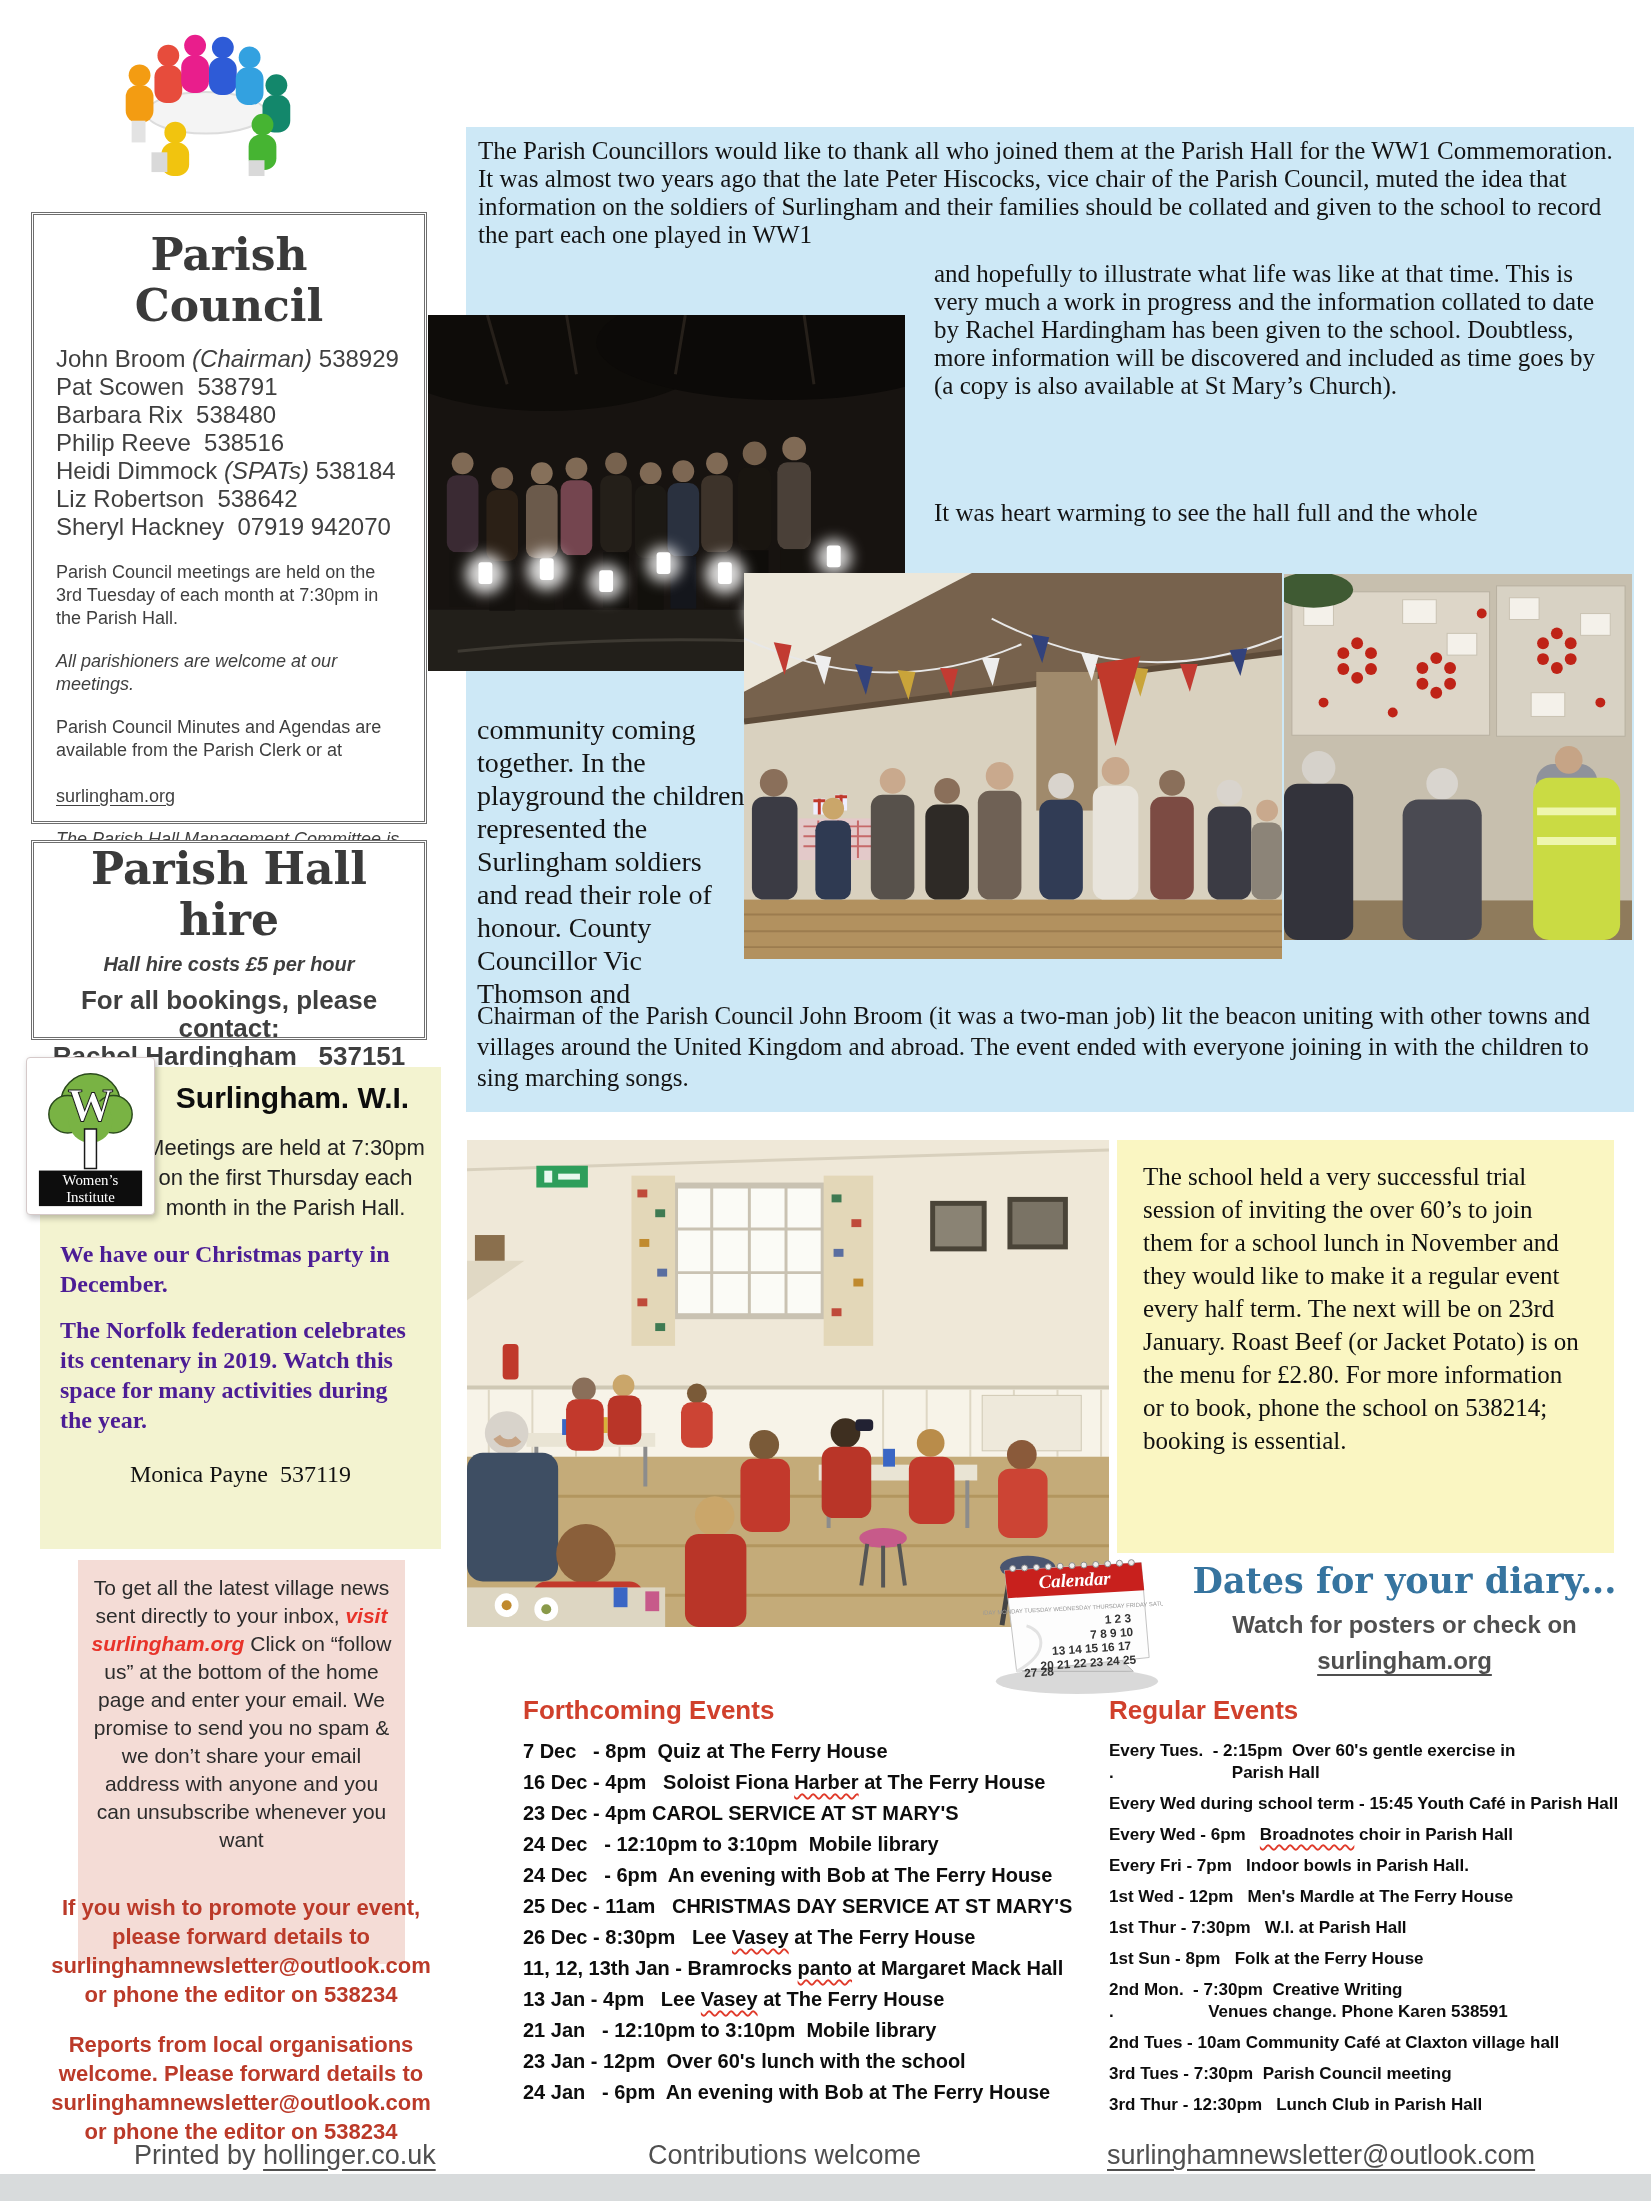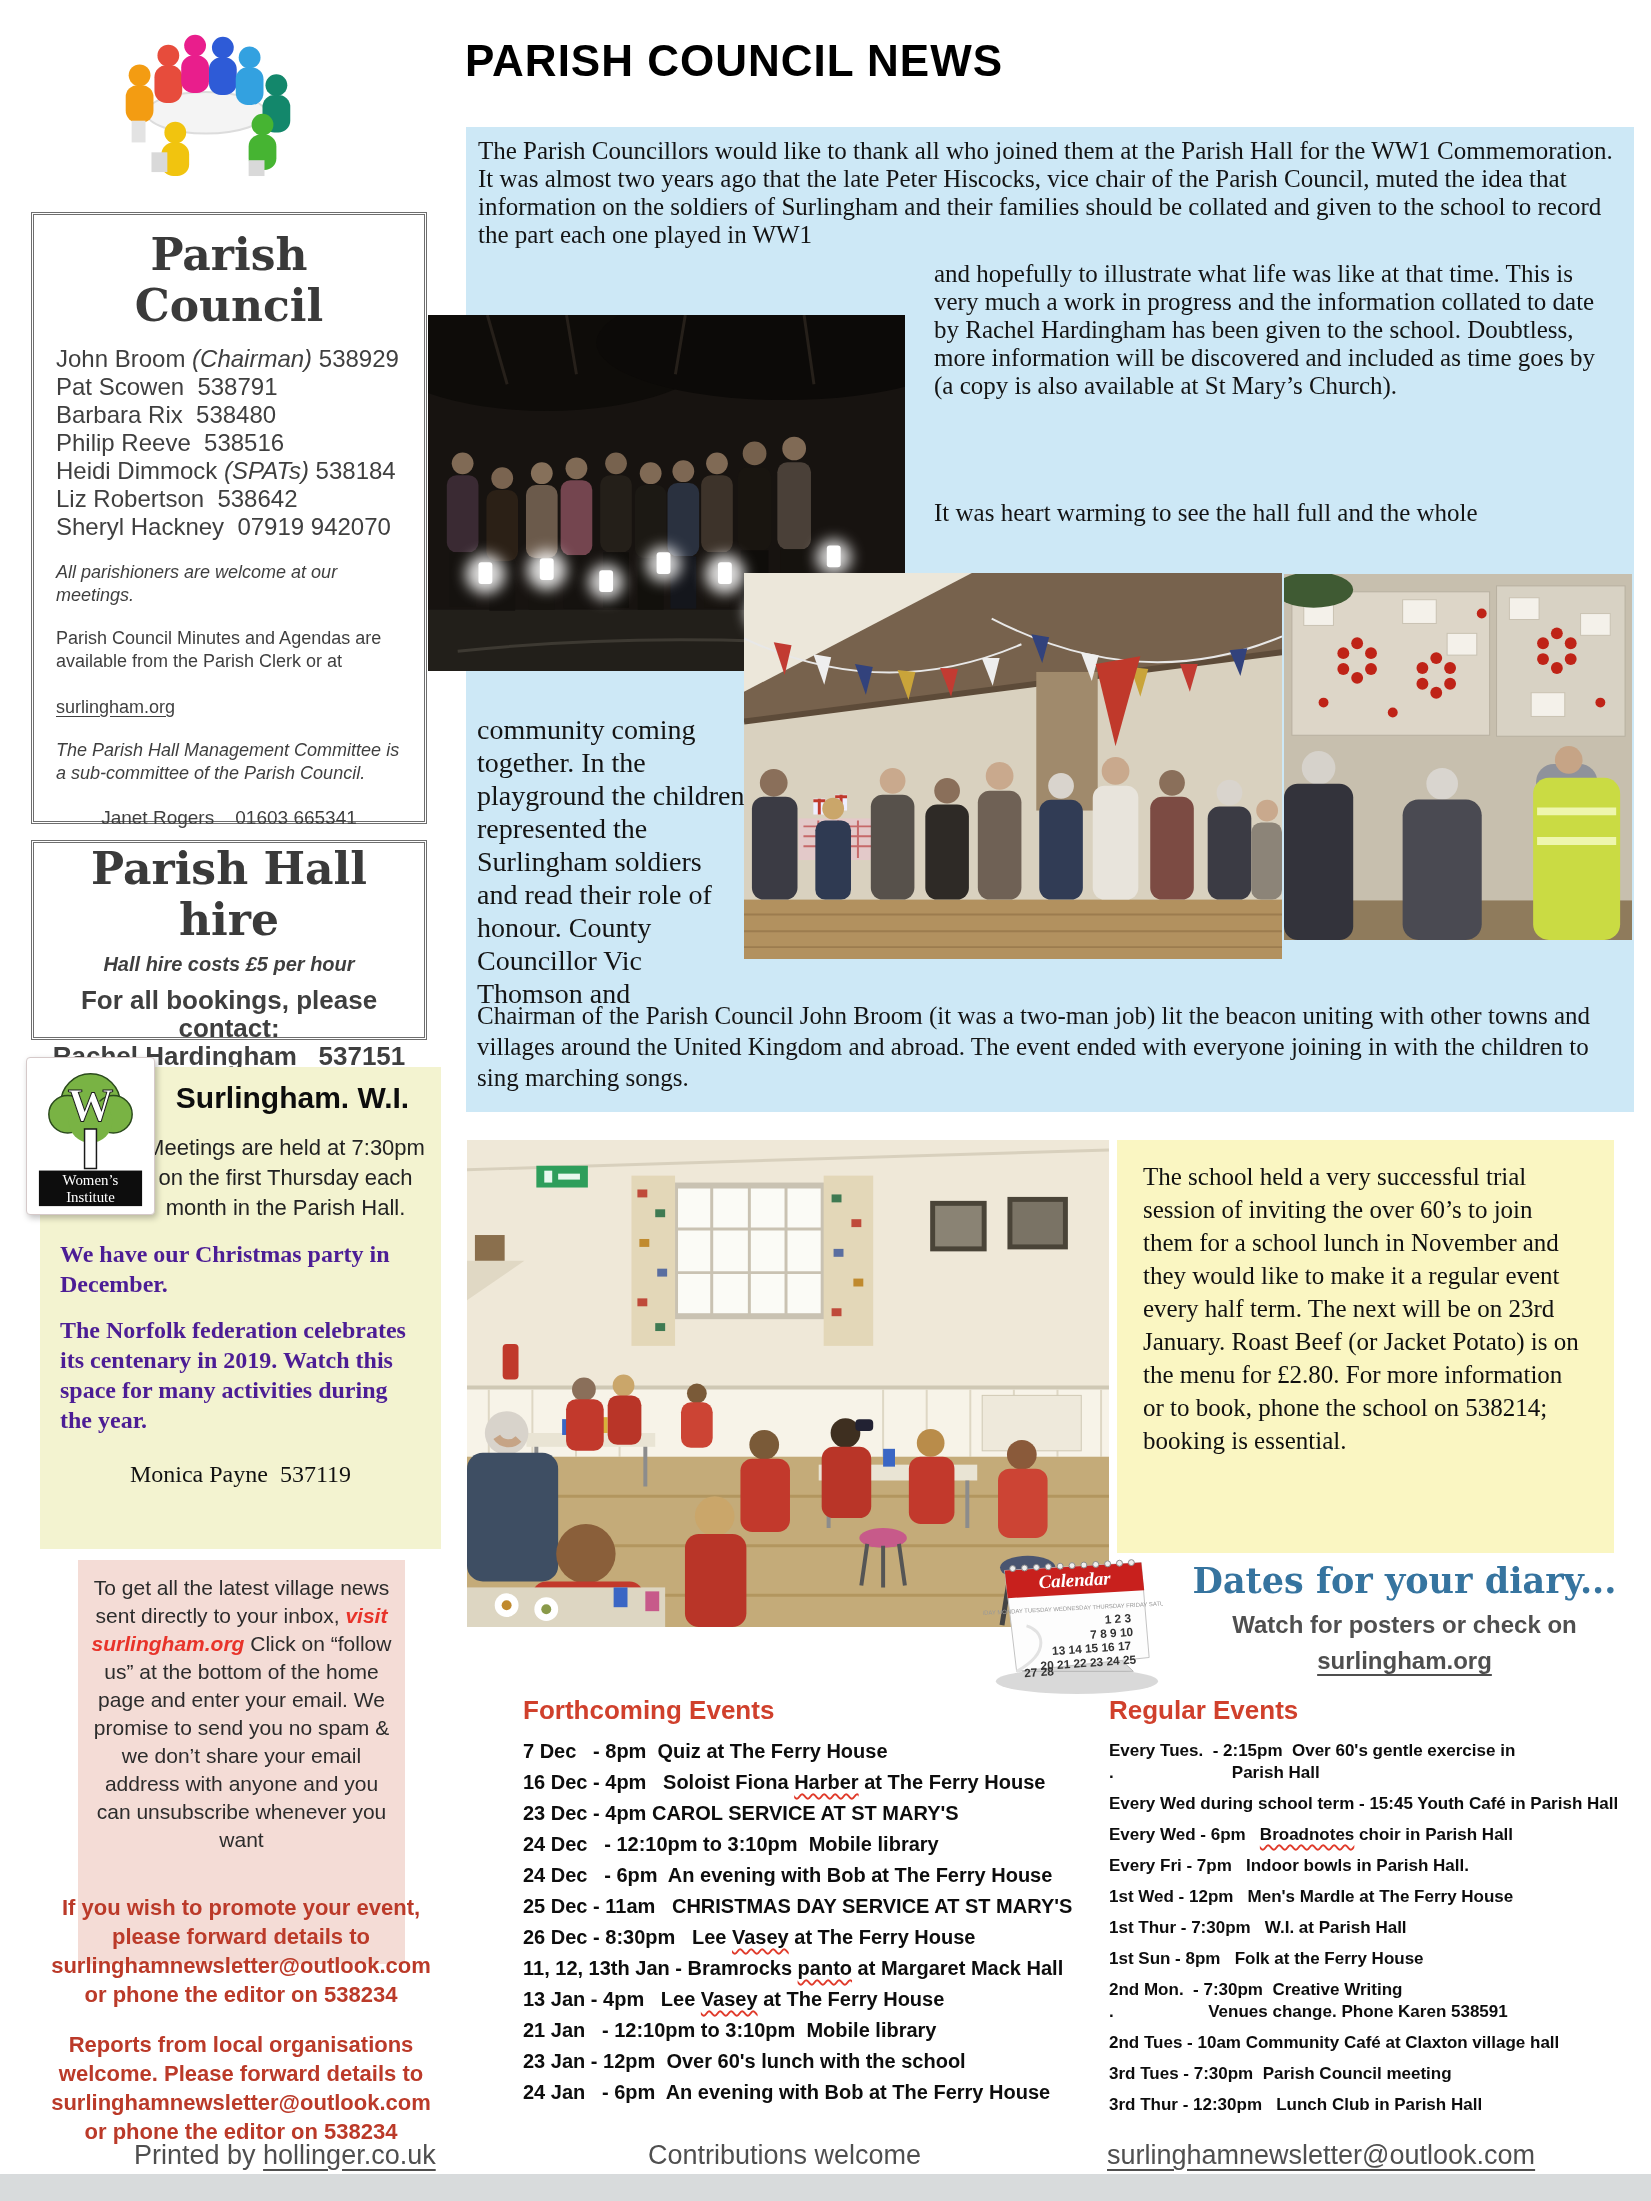--- a/index.html
+++ b/index.html
@@ -81,21 +81,20 @@
   .footer-item{top:2140px;font-size:27px;color:#4f4f4f;}
   .fp{left:134px;} .fc2{left:648px;} .fe{left:1107px;}
   .f-ul{text-decoration:underline;text-underline-offset:5px;cursor:pointer;}
   .bottom-strip{left:0;top:2174px;width:1651px;height:28px;background:#d8dbdc;}
 </style>
 </head>
 <body>
 
 <div class="page">
 
-  <div class="abs main-title">PARISH COUNCIL NEWS</div>
 
   <div class="abs photo" style="left:92px;top:14px;width:228px;height:164px;">
     <svg viewBox="0 0 230 166" preserveAspectRatio="none">
       <ellipse cx="115" cy="100" rx="60" ry="21" fill="#f4f4f4" stroke="#dcdcdc" stroke-width="2"></ellipse>
       <g>
         <circle cx="48" cy="62" r="11" fill="#f39c12"></circle>
           <rect x="34" y="72" width="28" height="38" rx="12" fill="#f39c12"></rect>
         <circle cx="77" cy="42" r="11" fill="#e74c3c"></circle>
           <rect x="63" y="52" width="28" height="38" rx="12" fill="#e74c3c"></rect>
         <circle cx="104" cy="32" r="11" fill="#e91e8c"></circle>
@@ -121,20 +120,21 @@
     <div class="box-title">Parish Council</div>
     <div>
         <div class="member"><span>John Broom </span><i>(Chairman)</i><span> 538929</span></div>
         <div class="member"><span>Pat Scowen  538791</span><i></i><span></span></div>
         <div class="member"><span>Barbara Rix  538480</span><i></i><span></span></div>
         <div class="member"><span>Philip Reeve  538516</span><i></i><span></span></div>
         <div class="member"><span>Heidi Dimmock </span><i>(SPATs)</i><span> 538184</span></div>
         <div class="member"><span>Liz Robertson  538642</span><i></i><span></span></div>
         <div class="member"><span>Sheryl Hackney  07919 942070</span><i></i><span></span></div>
       </div>
+    <div class="pc-para">Parish Council meetings are held on the 3rd Tuesday of each month at 7:30pm in the Parish Hall.</div>
     <div class="pc-note">All parishioners are welcome at our meetings.</div>
     <div class="pc-para"><span>Parish Council Minutes and Agendas are available from the Parish Clerk or at</span><br>
       <span class="ulink">surlingham.org</span></div>
     <div class="pc-note">The Parish Hall Management Committee is a sub-committee of the Parish Council.</div>
     <div class="pc-clerk"><span>Janet Rogers    01603 665341</span><br>
       <span class="it">(Clerk to the Parish Council)</span></div>
   </div>
 
   <div class="abs hh-box">
     <div class="hh-title">Parish Hall hire</div>

